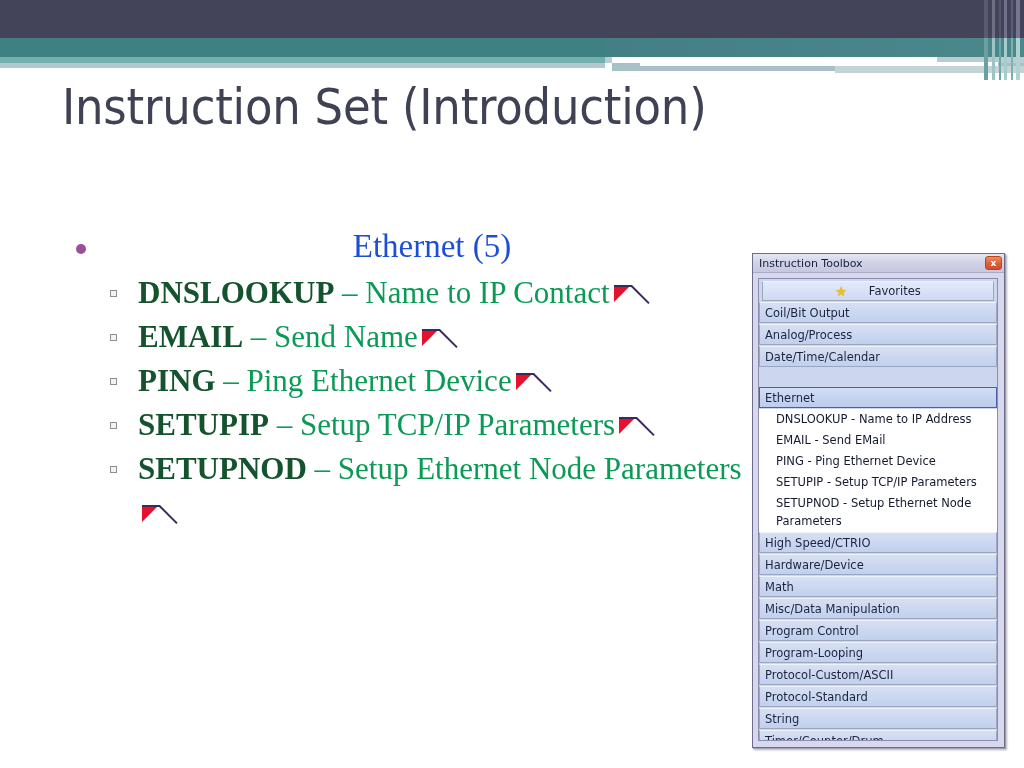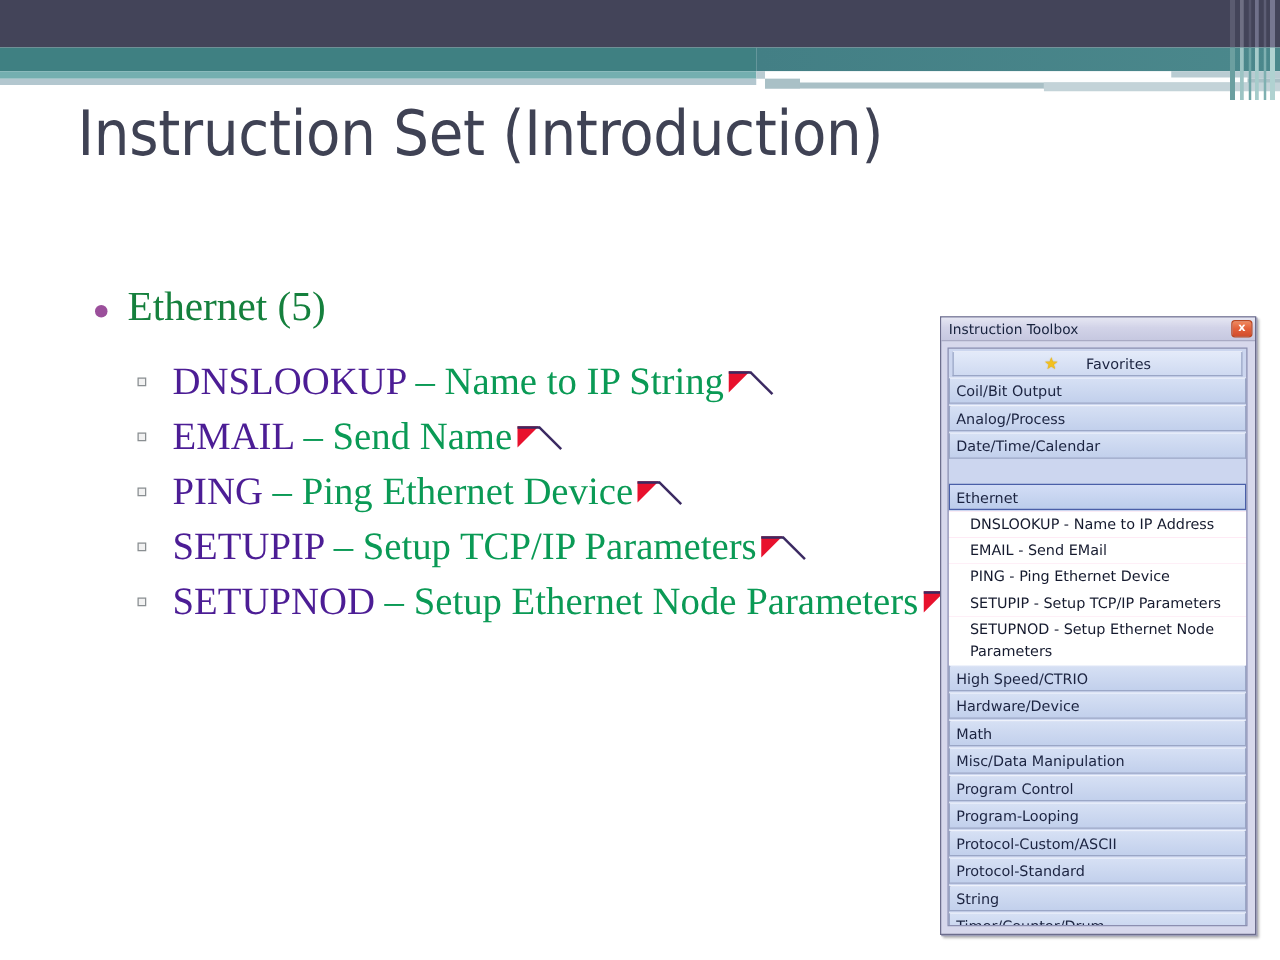--- a/index.html
+++ b/index.html
@@ -68,23 +68,24 @@
     position: absolute;
     left: 62px;
     top: 228px;
     width: 700px;
   }
   .lvl1 {
     position: relative;
     padding-left: 40px;
     font-family: "Liberation Serif", "DejaVu Serif", serif;
     font-size: 33px;
-    color: #15803d;
+    color: #1d4ed8;
     line-height: 1.12;
-    margin-bottom: 18px;
+    margin-bottom: 6px;
+    text-align: center;
   }
   .lvl1 .dot {
     position: absolute;
     left: 14px;
     top: 16px;
     width: 10px; height: 10px;
     border-radius: 50%;
     background: #9b4f9b;
   }
   .lvl2-wrap { margin-top: 2px; }
@@ -100,22 +101,22 @@
   .lvl2 .sq {
     position: absolute;
     left: 48px;
     top: 19px;
     width: 7px; height: 7px;
     border: 1.5px solid #8a8f92;
     background: #f2f2f2;
     box-sizing: border-box;
   }
   .lvl2 b {
-    font-weight: normal;
-    color: #4c1d95;
+    font-weight: bold;
+    color: #14532d;
   }
   .flagwrap {
     display: inline-block;
     width: 22px;
     height: 22px;
     position: relative;
     vertical-align: -2px;
     margin-left: 4px;
   }
   .flag {
@@ -282,21 +283,21 @@
 
   <div class="lvl1">
     <span class="dot"></span>
     <span>Ethernet (5)</span>
   </div>
 
   <div class="lvl2-wrap">
 
     <div class="lvl2">
       <span class="sq"></span>
-      <b>DNSLOOKUP</b><span> – </span><span>Name to IP String</span><span class="flagwrap"><span class="flag"></span><span class="flag-edge"></span></span>
+      <b>DNSLOOKUP</b><span> – </span><span>Name to IP Contact</span><span class="flagwrap"><span class="flag"></span><span class="flag-edge"></span></span>
     </div>
 
     <div class="lvl2">
       <span class="sq"></span>
       <b>EMAIL</b><span> – </span><span>Send Name</span><span class="flagwrap"><span class="flag"></span><span class="flag-edge"></span></span>
     </div>
 
     <div class="lvl2">
       <span class="sq"></span>
       <b>PING</b><span> – </span><span>Ping Ethernet Device</span><span class="flagwrap"><span class="flag"></span><span class="flag-edge"></span></span>

